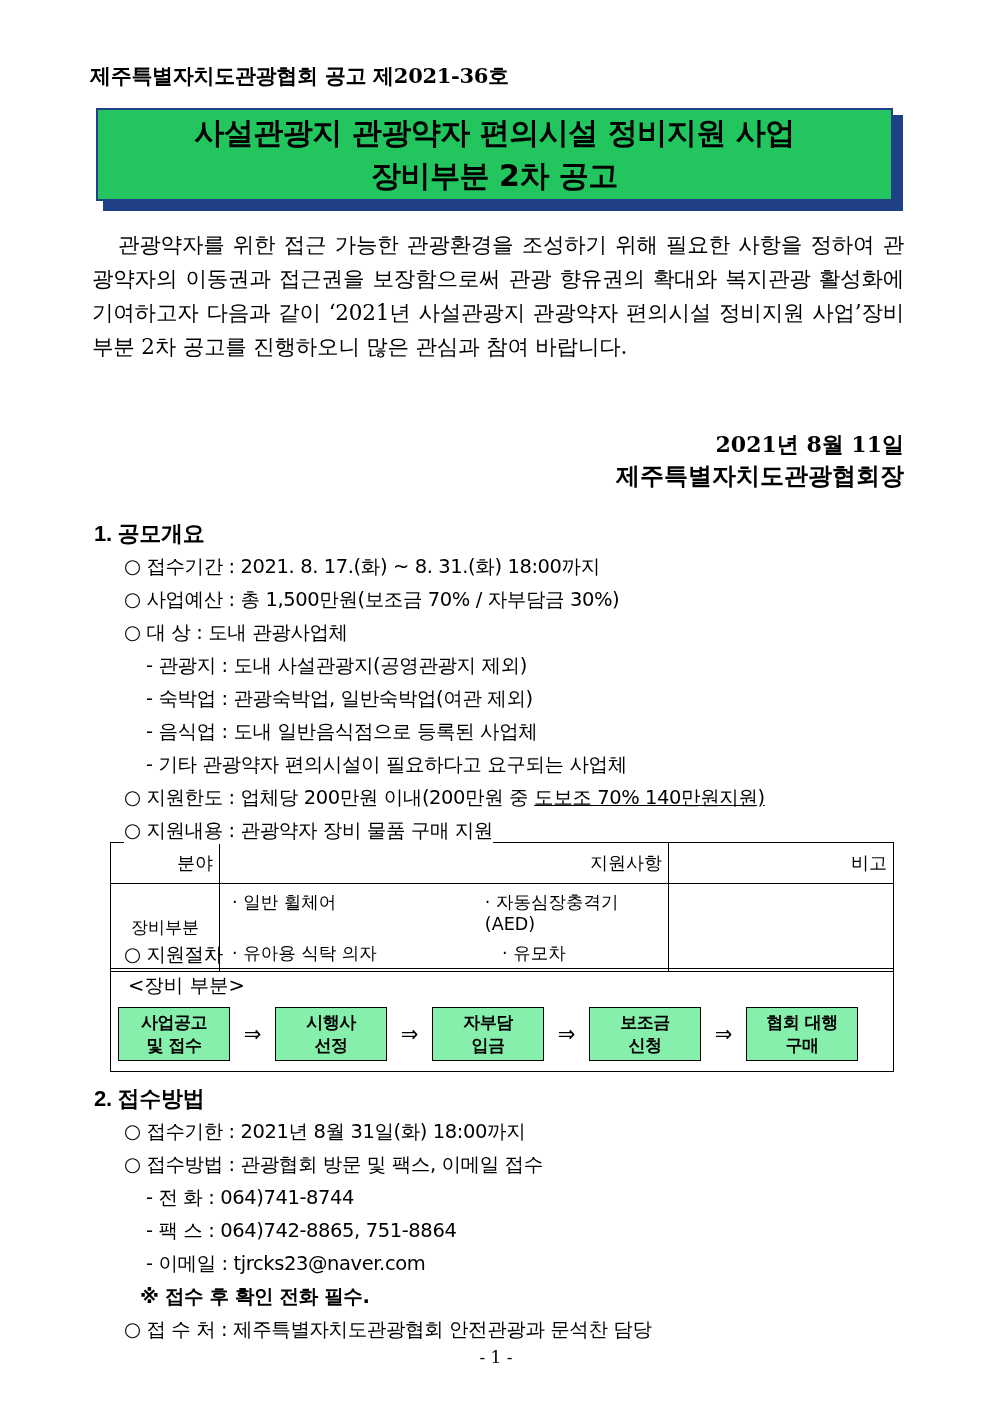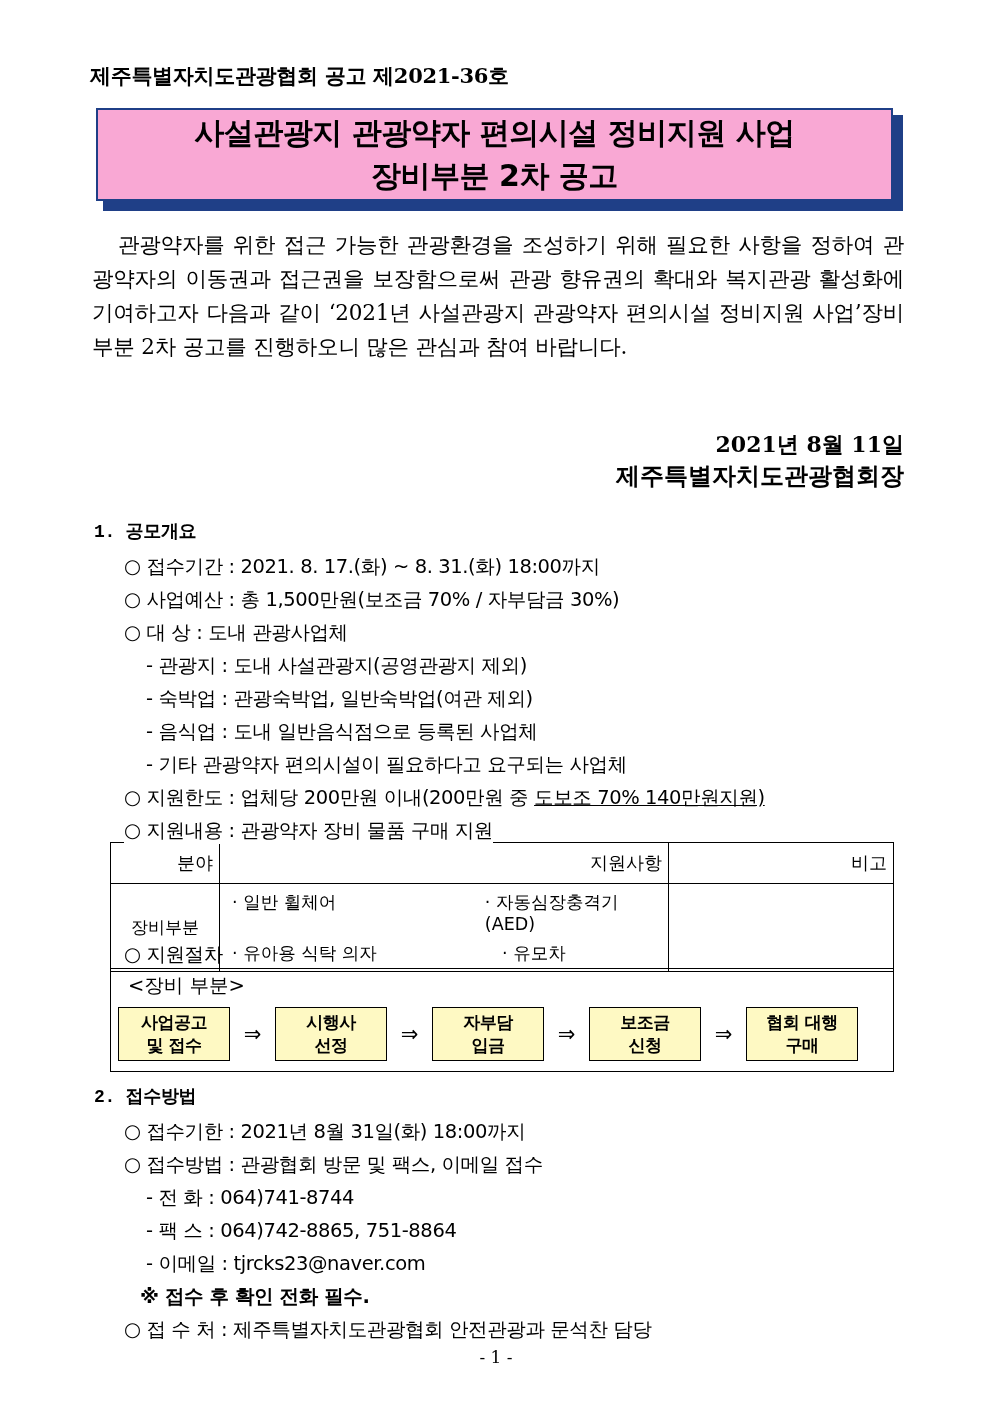--- a/index.html
+++ b/index.html
@@ -47,21 +47,21 @@
     height: 96px;
     background: #1f3f87;
   }
   .title-box {
     position: absolute;
     top: 0;
     left: 0;
     width: 797px;
     height: 93px;
     border: 2px solid #1f3f87;
-    background: #f9a8d4;
+    background: #22c55e;
     box-sizing: border-box;
     display: flex;
     flex-direction: column;
     align-items: center;
     justify-content: center;
   }
   .title-line {
     font-size: 30px;
     font-weight: bold;
     letter-spacing: -0.5px;
@@ -99,23 +99,23 @@
     top: 460px;
     left: 0;
     width: 904px;
     text-align: right;
     font-family: "DejaVu Serif", serif;
     font-size: 24px;
     font-weight: bold;
   }
   .sec-title {
     position: absolute;
-    font-size: 18px;
-    font-weight: bold;
-    font-family: Liberation Mono, monospace;
+    font-size: 22px;
+    font-weight: bold;
+    font-family: Liberation Sans, sans-serif;
     letter-spacing: -0.3px;
   }
   .bullet-row {
     position: absolute;
     font-size: 19.5px;
     font-family: "DejaVu Sans", sans-serif;
     letter-spacing: -0.4px;
     white-space: nowrap;
   }
   .u-line { text-decoration: underline; }
@@ -181,21 +181,21 @@
     top: 1007px;
     left: 118px;
     display: flex;
     align-items: center;
     gap: 0px;
   }
   .fstep {
     width: 112px;
     height: 54px;
     border: 1.5px solid #000;
-    background: #fef9c3;
+    background: #86efac;
     display: flex;
     flex-direction: column;
     align-items: center;
     justify-content: center;
     font-size: 17px;
     font-weight: bold;
     line-height: 1.33;
     box-sizing: border-box;
     letter-spacing: -0.5px;
   }

